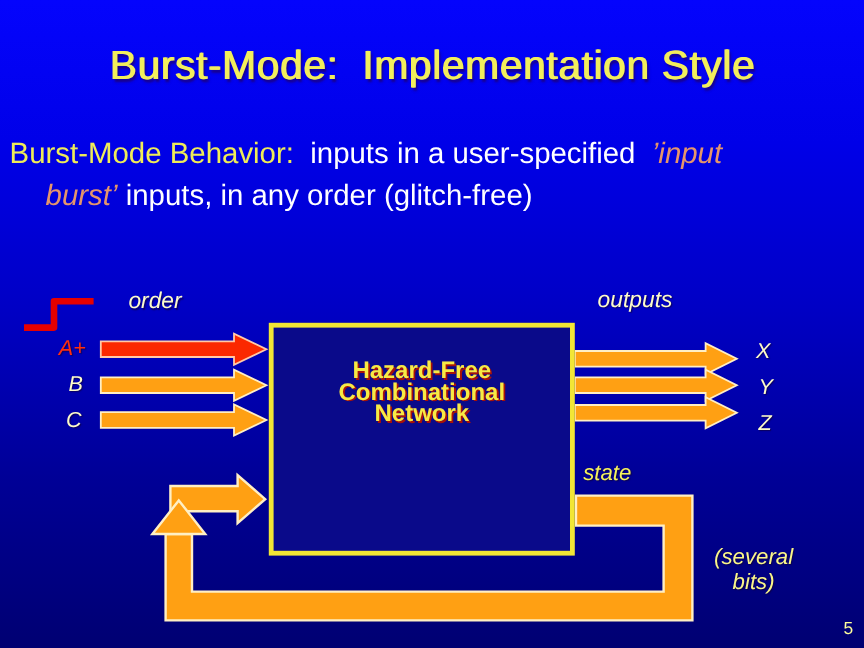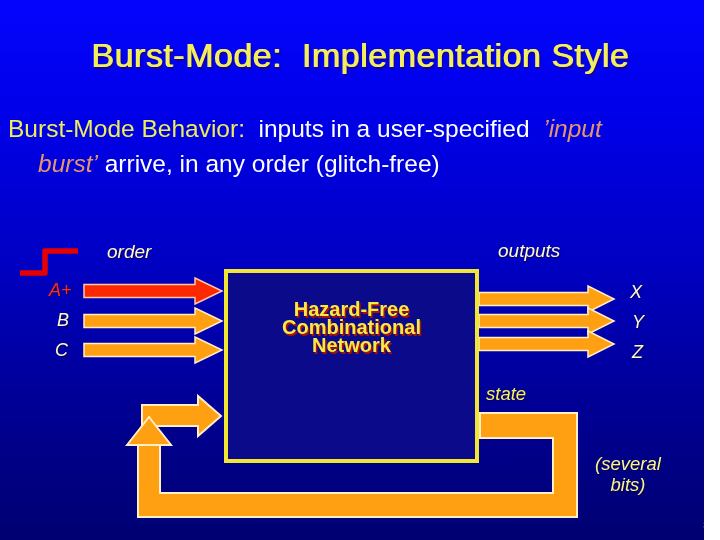--- a/index.html
+++ b/index.html
@@ -1,22 +1,21 @@
 <!DOCTYPE html>
 <html><head>
 <meta charset="utf-8">
 <style>
   html,body{margin:0;padding:0;}
   .slide{
     position:relative;
-    width:660px;height:540px;
+    width:720px;height:540px;
     overflow:hidden;
     background:linear-gradient(180deg,#0404fd 0%,#0000e8 22%,#0000c4 48%,#000096 74%,#000072 100%);
     font-family:"Liberation Sans",sans-serif;
-    padding-left:44px;
   }
   .title{
     position:absolute;left:0;top:36px;width:720px;
     text-align:center;white-space:pre;
     font-size:34px;color:#f2ee5c;letter-spacing:0.5px;
     text-shadow:1px 0 0 #f2ee5c,2px 2px 2px rgba(40,0,70,0.65);
   }
   .body-text{
     position:absolute;left:8px;top:111px;width:706px;
     font-size:24.5px;line-height:35px;color:#ffffff;
@@ -53,21 +52,21 @@
 </style>
 </head>
 <body>
 
 <div class="slide">
 
   <div class="title">Burst-Mode:  Implementation Style</div>
 
   <div class="body-text">
     <div class="body-line"><span class="behavior">Burst-Mode Behavior:</span><span>  inputs in a user-specified  </span><span class="em-burst">’input</span></div>
-    <div class="body-line indent"><span class="em-burst">burst’</span><span> arrive, in any order (glitch-free)</span></div>
+    <div class="body-line indent"><span class="em-burst">burst’</span><span> inputs, in any order (glitch-free)</span></div>
   </div>
 
   <svg class="diagram" width="720" height="540" viewBox="0 0 720 540" xmlns="http://www.w3.org/2000/svg">
 
     <polyline points="20,273 45,273 45,251 78,251" fill="none" stroke="#e60000" stroke-width="5.5" stroke-linejoin="round"></polyline>
 
     <polygon points="480,413 577,413 577,517 138,517 138,445 160,445 160,493 553,493 553,438 480,438" fill="#ffa013" stroke="#ffefc4" stroke-width="2"></polygon>
 
     <polygon points="142,405 198,405 198,396 221,416 198,436 198,426 142,426" fill="#ffa013" stroke="#ffefc4" stroke-width="2"></polygon>
 

